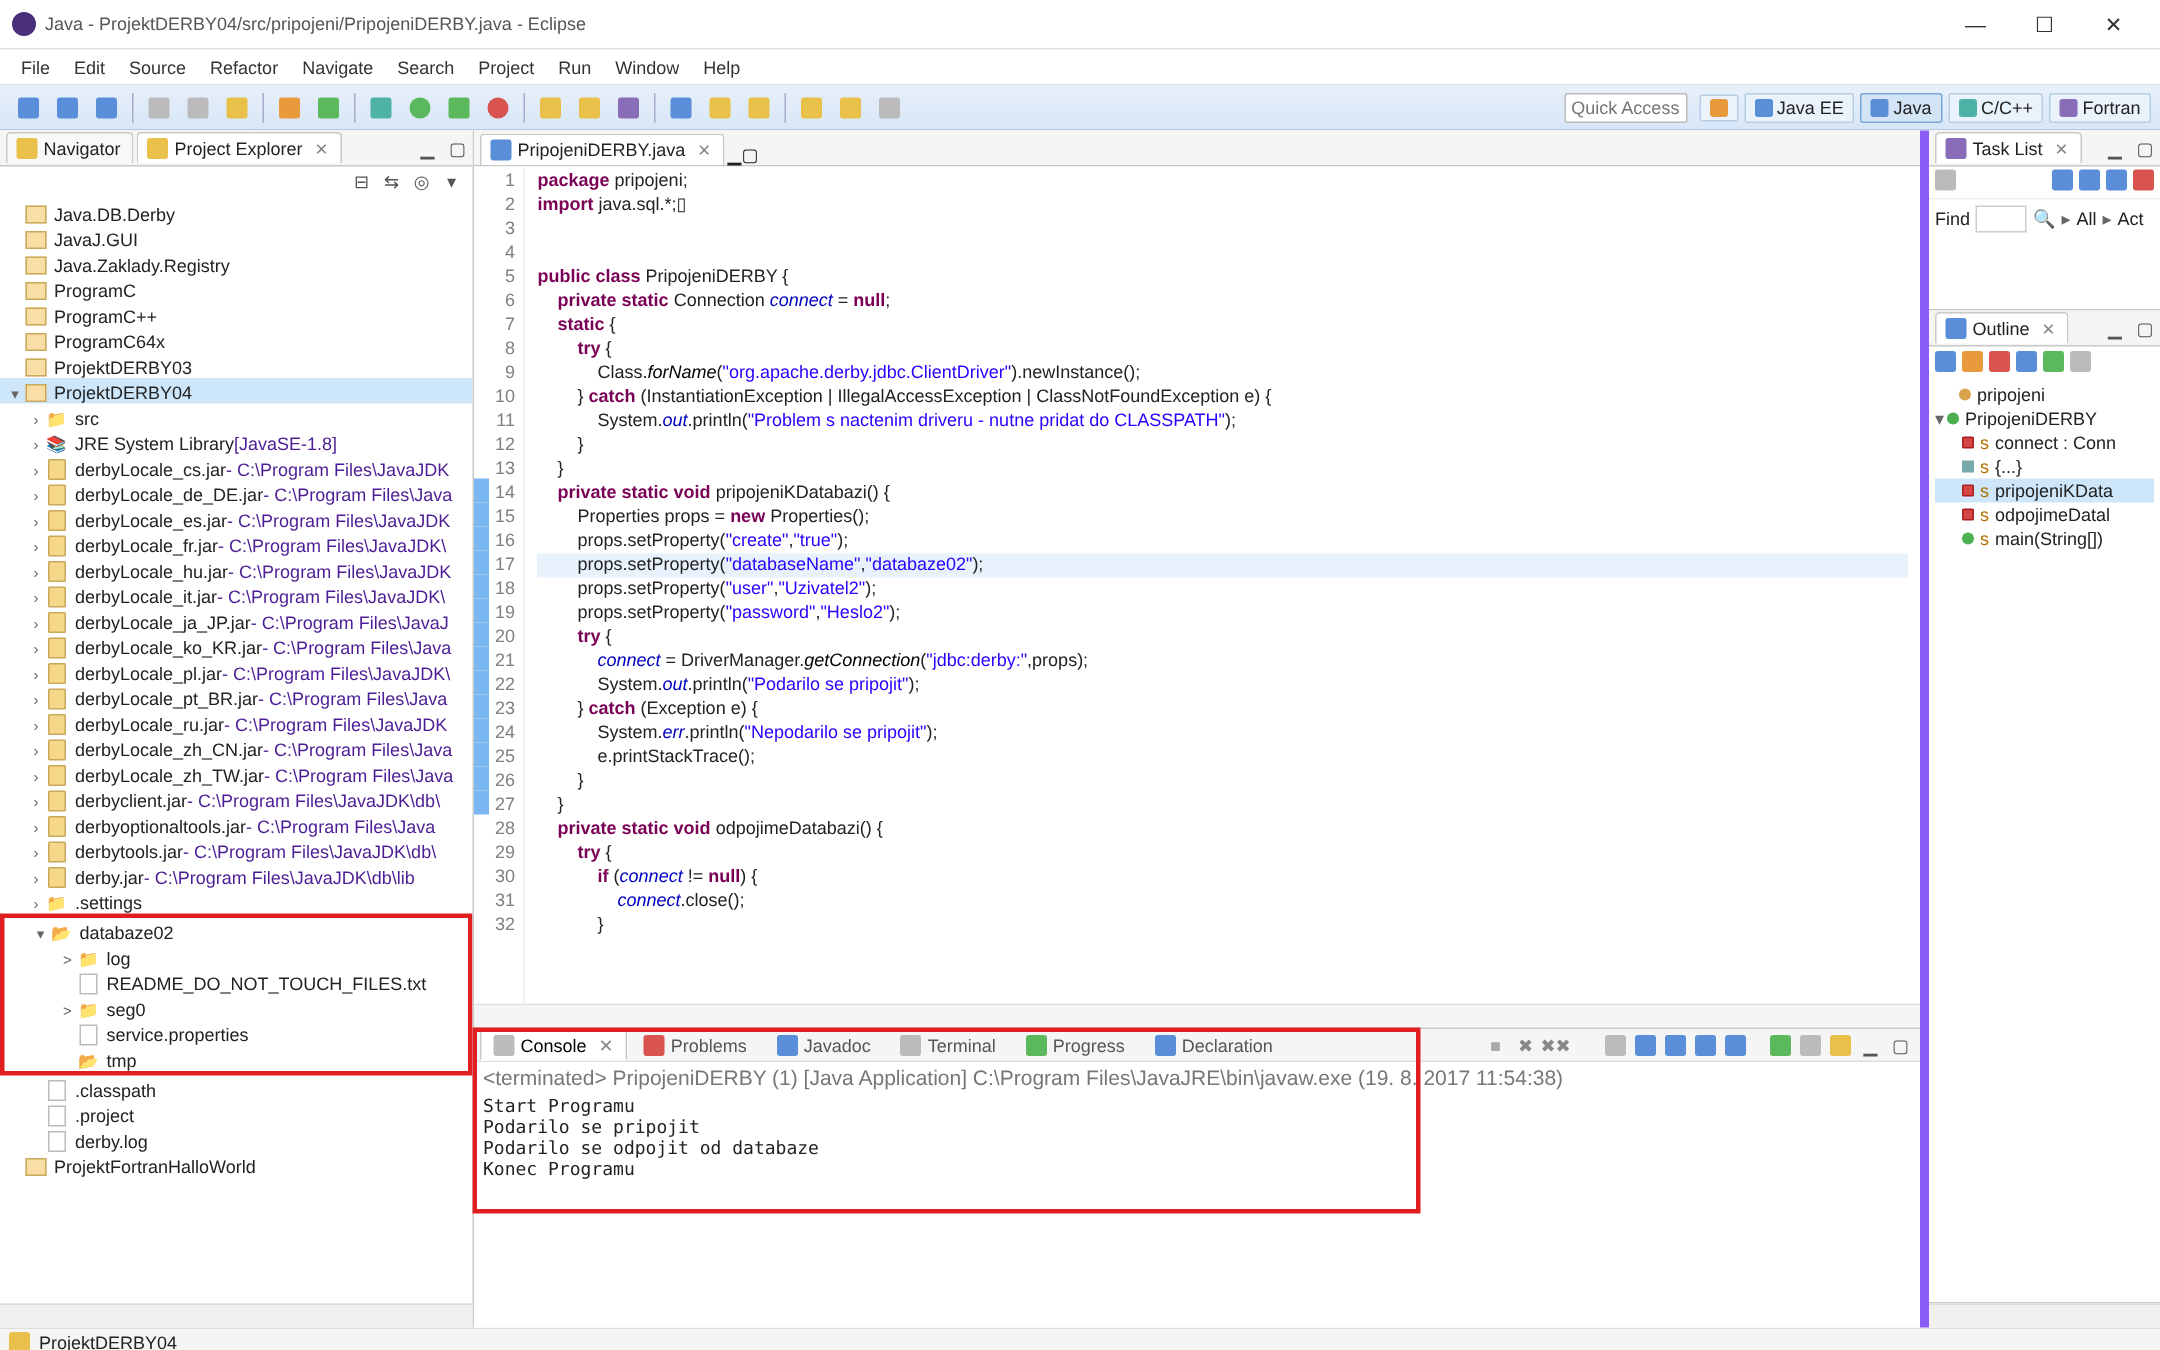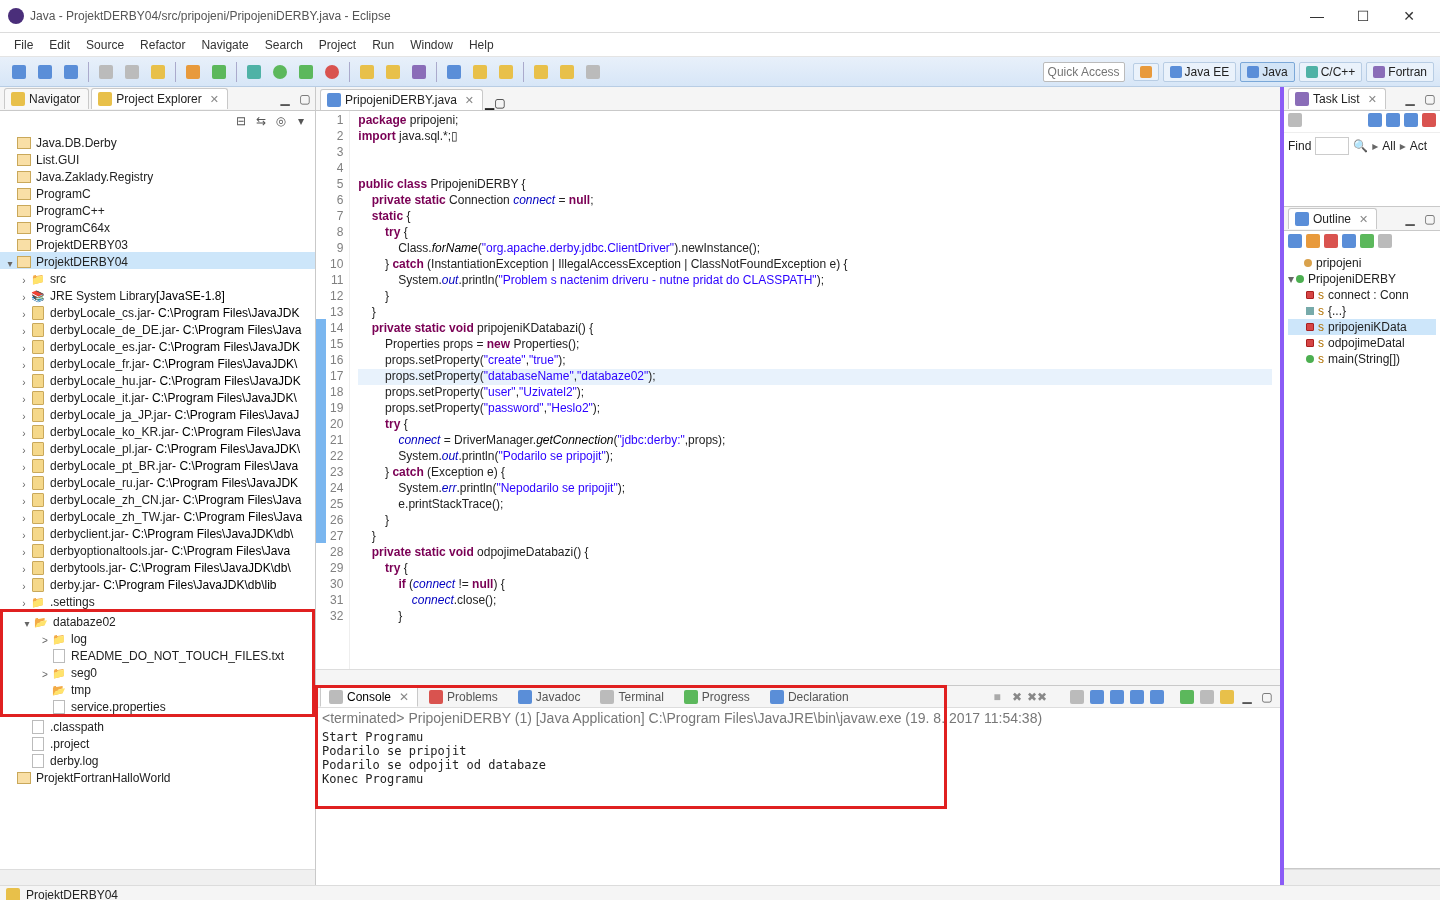--- a/index.html
+++ b/index.html
@@ -23,21 +23,21 @@
 .toolbar .qa input { width: 82px; border: 1px solid #bbb; padding: 2px 4px; border-radius: 2px; background: #fff; }
 .persp { display: flex; align-items: center; gap: 4px; margin-left: 8px; }
 .persp .pbtn { padding: 2px 6px; border: 1px solid #b8cde4; border-radius: 2px; display:flex; align-items:center; gap:3px; background:#eaf2fb; }
 .persp .pbtn.active { background: #d2e4f6; border-color: #7ba8d8; }
 .persp .pico { width: 12px; height: 12px; }
 
 
 .main { display: flex; height: calc(900px - 30px - 24px - 30px - 18px); }
 .left { width: 316px; border-right: 1px solid #c9c9c9; display:flex; flex-direction:column; background:#fff; }
 .center { flex: 1; display: flex; flex-direction: column; background:#fff; }
-.right { width: 160px; border-left: 4px solid #8b5cf6; display:flex; flex-direction:column; background:#fff; }
+.right { width: 160px; border-left: 6px solid #8b5cf6; display:flex; flex-direction:column; background:#fff; }
 
 
 .viewtabs { height: 24px; display: flex; align-items: center; border-bottom: 1px solid #c9c9c9; background: #f5f5f5; padding-left:4px;}
 .vtab { padding: 3px 8px 3px 6px; border: 1px solid #c9c9c9; border-bottom: none; background: #f8f8f8; margin-right: 2px; display:flex; align-items:center; gap:4px; border-radius: 3px 3px 0 0;}
 .vtab.active { background: #fff; }
 .vtab .ico { width: 14px; height: 14px; }
 .vtab .close { color:#888; font-size:11px; margin-left:4px; }
 .viewtabs .spacer { flex: 1; }
 .viewtabs .mini { width: 16px; height: 16px; margin: 0 2px; display:flex; align-items:center; justify-content:center; color:#555; }
 
@@ -50,21 +50,21 @@
 .tree-row { display: flex; align-items: flex-end; height: 17px; white-space: nowrap; padding-left: 4px; }
 .tree-row.selected { background: #cde6fa; }
 .twisty { width: 12px; color: #666; font-size: 10px; text-align:center; }
 .ticon { width: 16px; height: 14px; margin-right: 4px; display:inline-flex; align-items:center; justify-content:center; }
 .folder::before { content:"📁"; font-size:11px; }
 .folderc::before { content:"📂"; font-size:11px; }
 .proj::before { content:""; display:inline-block; width:12px; height:10px; background:#f9dfa6; border:1px solid #c9a85a; }
 .jar::before  { content:""; display:inline-block; width:10px; height:12px; background:#f5d88a; border:1px solid #c9a85a; border-radius:1px; }
 .file::before { content:""; display:inline-block; width:10px; height:12px; background:#fff; border:1px solid #bbb; }
 .lib::before  { content:"📚"; font-size:11px; }
-.gray { color: #000000; }
+.gray { color: #4c1d95; }
 .indent1 { padding-left: 18px; }
 .indent2 { padding-left: 36px; }
 
 .redbox { border: 3px solid #e02020; }
 
 
 .editor-tabs { height: 24px; display:flex; align-items:flex-end; border-bottom:1px solid #c9c9c9; background:#f5f5f5; padding-left:4px;}
 .editor-body { flex:1; display:flex; overflow:auto; background:#fff; position:relative; }
 .gutter { background:#fff; text-align:right; color:#808080; font-family:Consolas,monospace; font-size:12px; padding: 2px 6px 2px 4px; border-right:1px solid #eee; user-select:none; }
 .gutter .ln { height: 16px; }
@@ -268,21 +268,21 @@
     </div>
     <div class="tree" id="tree">
         <div class="tree-row ">
           <span class="twisty"></span>
           <span class="ticon proj"></span>
           <span>Java.DB.Derby</span>
         </div>
         <div class="tree-row ">
           <span class="twisty"></span>
           <span class="ticon proj"></span>
-          <span>List.GUI</span>
+          <span>JavaJ.GUI</span>
         </div>
         <div class="tree-row ">
           <span class="twisty"></span>
           <span class="ticon proj"></span>
           <span>Java.Zaklady.Registry</span>
         </div>
         <div class="tree-row ">
           <span class="twisty"></span>
           <span class="ticon proj"></span>
           <span>ProgramC</span>
@@ -441,27 +441,27 @@
             <span class="ticon file"></span>
             <span>README_DO_NOT_TOUCH_FILES.txt</span>
           </div>
           <div class="tree-row indent2">
             <span class="twisty">&gt;</span>
             <span class="ticon folder"></span>
             <span>seg0</span>
           </div>
           <div class="tree-row indent2">
             <span class="twisty"></span>
+            <span class="ticon file"></span>
+            <span>service.properties</span>
+          </div>
+          <div class="tree-row indent2">
+            <span class="twisty"></span>
             <span class="ticon folderc"></span>
             <span>tmp</span>
-          </div>
-          <div class="tree-row indent2">
-            <span class="twisty"></span>
-            <span class="ticon file"></span>
-            <span>service.properties</span>
           </div>
         </div>
         <div class="tree-row indent1">
           <span class="twisty"></span>
           <span class="ticon file"></span>
           <span>.classpath</span>
         </div>
         <div class="tree-row indent1">
           <span class="twisty"></span>
           <span class="ticon file"></span>

